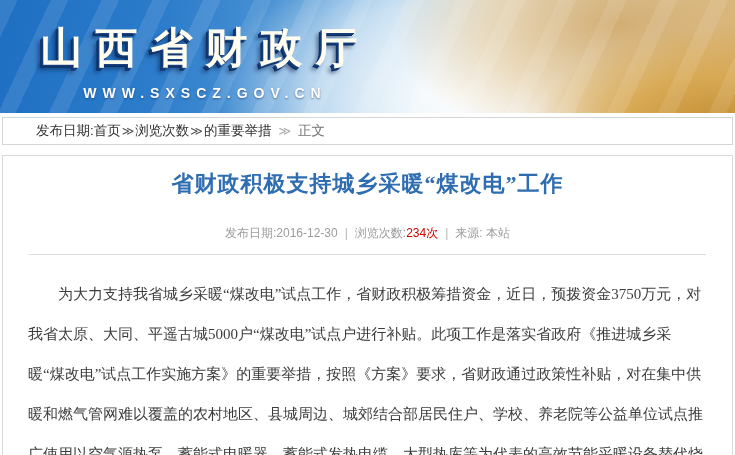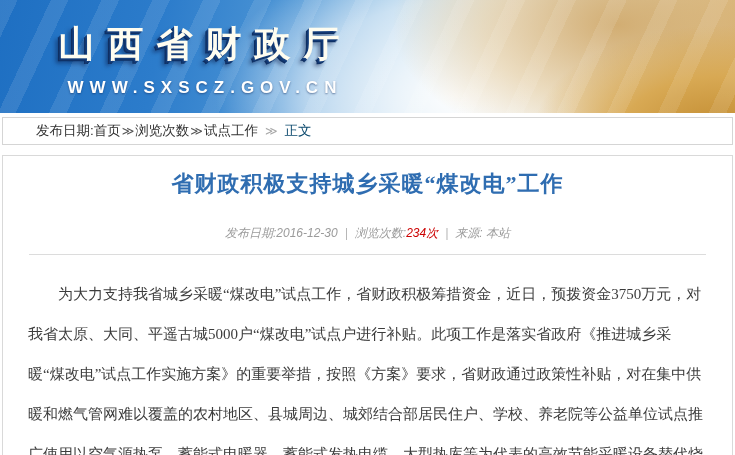--- a/index.html
+++ b/index.html
@@ -15,75 +15,75 @@
       radial-gradient(ellipse 300px 190px at 62% 85%, rgba(255,255,255,0.95) 0%, rgba(255,255,255,0.55) 50%, rgba(255,255,255,0) 80%),
       linear-gradient(100deg, #1e6fc2 0%, #2c7ccb 22%, #4f97d6 40%, #9ec9e8 55%, #dfeaf0 68%, #e2d6ba 85%, #d2a763 100%);
   }
   .banner::before{
     content:""; position:absolute; inset:0; pointer-events:none;
     background:repeating-linear-gradient(115deg,
        rgba(255,255,255,0.10) 0 16px, rgba(255,255,255,0) 16px 46px);
   }
   .banner-text{ position:absolute; left:0; top:0; width:398px; text-align:center; }
   .site-name{
-    margin-top:20px; font-size:36px; font-weight:bold; letter-spacing:13px;
+    margin-top:20px; font-size:42px; font-weight:bold; letter-spacing:13px;
     padding-left:13px; color:#fffdf0;
     text-shadow:-1px 1px 0 #16407f, -2px 2px 0 #123872, -3px 3px 0 #0f2f62, -5px 5px 4px rgba(8,22,66,.55);
   }
   .site-url{
-    margin-top:9px; font-size:17px; font-weight:bold; color:#ffffff;
+    margin-top:9px; font-size:14px; font-weight:bold; color:#ffffff;
     letter-spacing:6px; padding-left:12px;
     text-shadow:0 1px 2px rgba(18,45,95,.55);
   }
 
   
   .crumb-bar{
     margin:4px 2px 0; height:28px; line-height:26px;
     border:1px solid #d5d5d5; background:#fff;
     padding-left:33px; font-size:13.5px; color:#333;
   }
   .crumb-bar a{ color:#333; text-decoration:none; cursor:pointer; }
   .crumb-sep{ color:#555; margin:0 1px; font-size:12px; }
   .crumb-cur-sep{ color:#a8a8a8; margin:0 7px; font-size:12px; }
-  .crumb-current{ color:#0c4a6e; }
+  .crumb-current{ color:#737373; }
 
   
   .content{
     margin:10px 2px 0; min-height:302px;
     border:1px solid #d9d9d9; background:#fff; padding-top:13px;
   }
   .article-title{
     text-align:center; font-size:22px; font-weight:bold; color:#2f6db1;
     letter-spacing:1px; line-height:30px;
     font-family:"Liberation Serif","DejaVu Serif",serif;
   }
   .meta-row{
     margin:26px 26px 0; padding-bottom:12px; border-bottom:1px solid #dcdcdc;
-    text-align:center; font-size:12px; color:#9b9b9b;font-style:italic;
+    text-align:center; font-size:12px; color:#9b9b9b;
   }
   .meta-row .divider{ margin:0 7px; color:#b5b5b5; }
   .views-red{ color:#cc0000; }
   .article-body{
     margin:19px 25px 0; font-size:15px; line-height:40px; color:#3c3c3c;
     text-indent:2em;
     font-family:"Liberation Serif","DejaVu Serif",serif;
   }
 </style>
 </head>
 <body>
 
 <div class="banner">
   <div class="banner-text">
     <div class="site-name">山西省财政厅</div>
     <div class="site-url">WWW.SXSCZ.GOV.CN</div>
   </div>
 </div>
 
 <div class="crumb-bar">
-  <span>发布日期:</span><a>首页</a><span class="crumb-sep">≫</span><a>浏览次数</a><span class="crumb-sep">≫</span><a>试点工作</a><span class="crumb-cur-sep">≫</span><span class="crumb-current">正文</span>
+  <span>发布日期:</span><a>首页</a><span class="crumb-sep">≫</span><a>浏览次数</a><span class="crumb-sep">≫</span><a>的重要举措</a><span class="crumb-cur-sep">≫</span><span class="crumb-current">正文</span>
 </div>
 
 <div class="content">
 
   <div class="article-title">省财政积极支持城乡采暖“煤改电”工作</div>
 
   <div class="meta-row">
     <span>发布日期:</span><span>2016-12-30</span><span class="divider">|</span><span>浏览次数:</span><span class="views-red">234次</span><span class="divider">|</span><span>来源:</span>&nbsp;<span>本站</span>
   </div>
 

